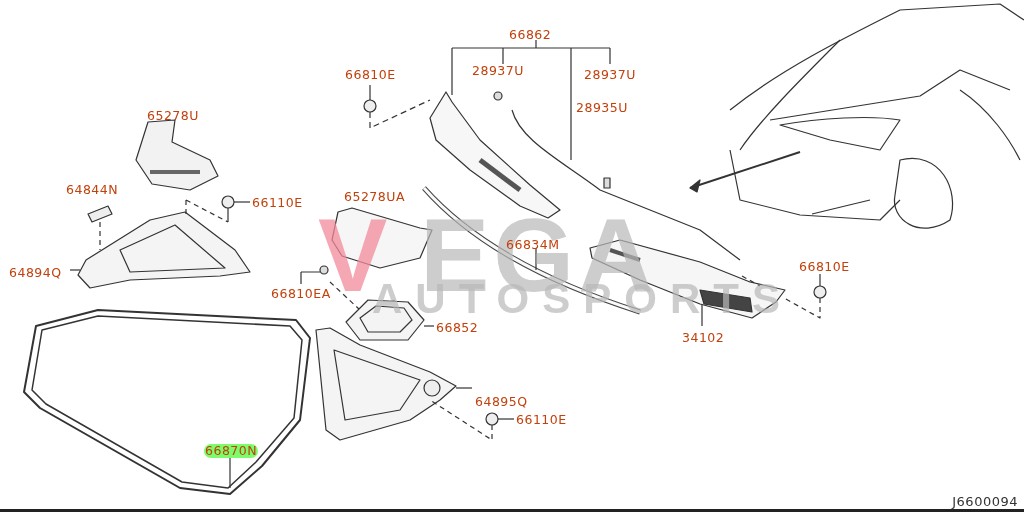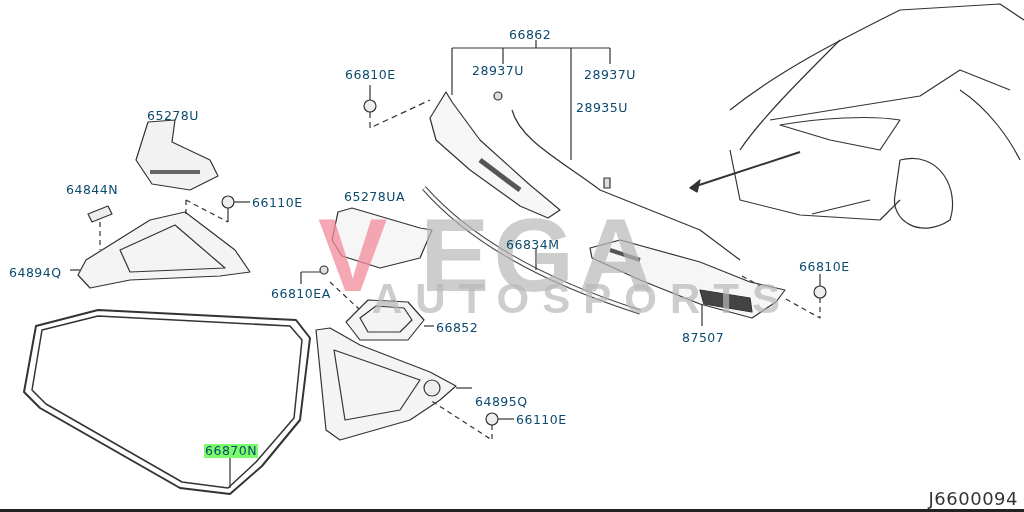--- a/index.html
+++ b/index.html
@@ -1,24 +1,24 @@
 <!DOCTYPE html>
 <html><head>
 <meta charset="utf-8">
 <style>
   html,body{margin:0;padding:0;background:#fff;}
   body{width:1024px;height:512px;position:relative;overflow:hidden;font-family:"DejaVu Sans",sans-serif;}
   #stage{position:absolute;left:0;top:0;width:1024px;height:512px;}
-  .lbl{position:absolute;font-family:"DejaVu Sans",sans-serif;font-size:12.5px;color:#0c4a6e;letter-spacing:0.5px;white-space:nowrap;line-height:14px;}
-  .lbl.hl{background:#7CFC6A;padding:0 1px;}
+  .lbl{position:absolute;font-family:"DejaVu Sans",sans-serif;font-size:12.5px;color:#c2410c;letter-spacing:0.5px;white-space:nowrap;line-height:14px;}
+  .lbl.hl{background:#7CFC6A;padding:0 1px;border-radius:7px;}
   .wm{position:absolute;font-family:"Liberation Sans",sans-serif;font-weight:bold;white-space:nowrap;}
   .wm-v{left:318px;top:196px;font-size:104px;color:#f28b9a;opacity:0.75;}
   .wm-ega{left:420px;top:196px;font-size:104px;color:#b8b8b8;opacity:0.7;letter-spacing:4px;}
   .wm-auto{left:372px;top:275px;font-size:42px;color:#b8b8b8;opacity:0.7;letter-spacing:13px;}
-  .code{position:absolute;right:6px;bottom:3px;font-size:18px;color:#333;letter-spacing:0.5px;}
+  .code{position:absolute;right:6px;bottom:3px;font-size:13px;color:#333;letter-spacing:0.5px;}
   .bottom-rule{position:absolute;left:0;right:0;bottom:0;height:3px;background:#222;}
 </style>
 </head>
 <body>
 
 <div id="stage">
   <svg width="1024" height="512" viewBox="0 0 1024 512" style="position:absolute;left:0;top:0">
     <g fill="none" stroke="#333" stroke-width="1.2" stroke-linejoin="round">
 
       <path d="M452 48 L610 48 M536 40 L536 48 M452 48 L452 95 M503 48 L503 64 M571 48 L571 160 M610 48 L610 64"></path>
@@ -109,20 +109,20 @@
   <span class="lbl" style="left:345px;top:68px">66810E</span>
   <span class="lbl" style="left:147px;top:109px">65278U</span>
   <span class="lbl" style="left:66px;top:183px">64844N</span>
   <span class="lbl" style="left:252px;top:196px">66110E</span>
   <span class="lbl" style="left:344px;top:190px">65278UA</span>
   <span class="lbl" style="left:506px;top:238px">66834M</span>
   <span class="lbl" style="left:9px;top:266px">64894Q</span>
   <span class="lbl" style="left:271px;top:287px">66810EA</span>
   <span class="lbl" style="left:799px;top:260px">66810E</span>
   <span class="lbl" style="left:436px;top:321px">66852</span>
-  <span class="lbl" style="left:682px;top:331px">87507</span>
+  <span class="lbl" style="left:682px;top:331px">34102</span>
   <span class="lbl" style="left:475px;top:395px">64895Q</span>
   <span class="lbl" style="left:516px;top:413px">66110E</span>
   <span class="lbl hl" style="left:204px;top:444px">66870N</span>
 
   <span class="code">J6600094</span>
   <div class="bottom-rule"></div>
 </div>
 
 </body></html>

